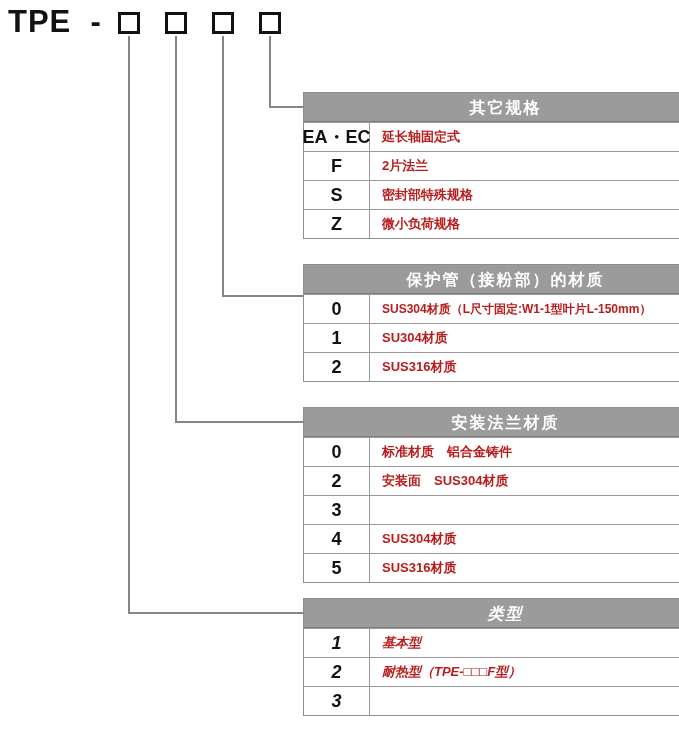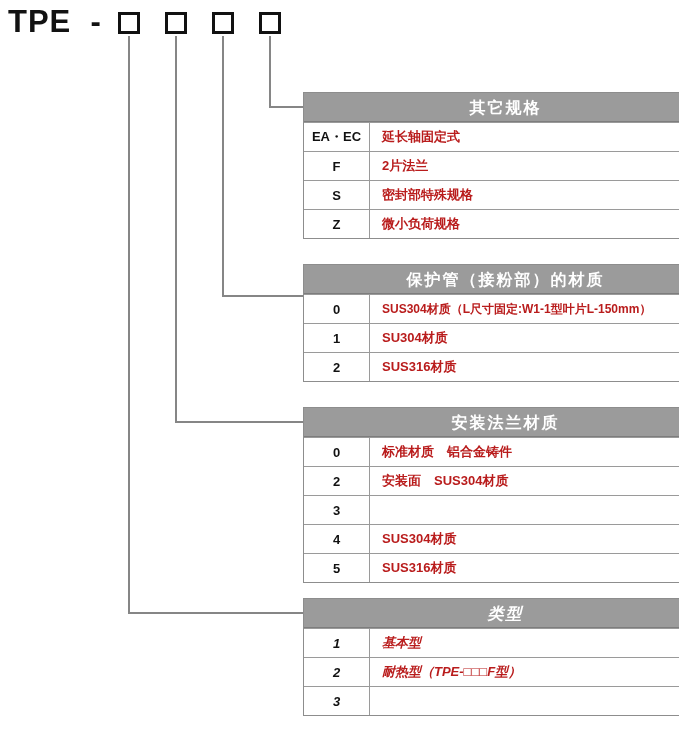--- a/index.html
+++ b/index.html
@@ -78,21 +78,21 @@
     border-top: 1px solid #9a9a9a;
     box-sizing: border-box;
   }
   .spec-row:first-of-type { border-top: none; }
   .spec-code {
     width: 66px;
     flex: 0 0 66px;
     display: flex;
     align-items: center;
     justify-content: center;
-    font-size: 13px;
+    font-size: 18px;
     font-weight: bold;
     color: #111111;
     border-right: 1px solid #9a9a9a;
     box-sizing: border-box;
     white-space: nowrap;
   }
   .spec-desc {
     flex: 1 1 auto;
     display: flex;
     align-items: center;

